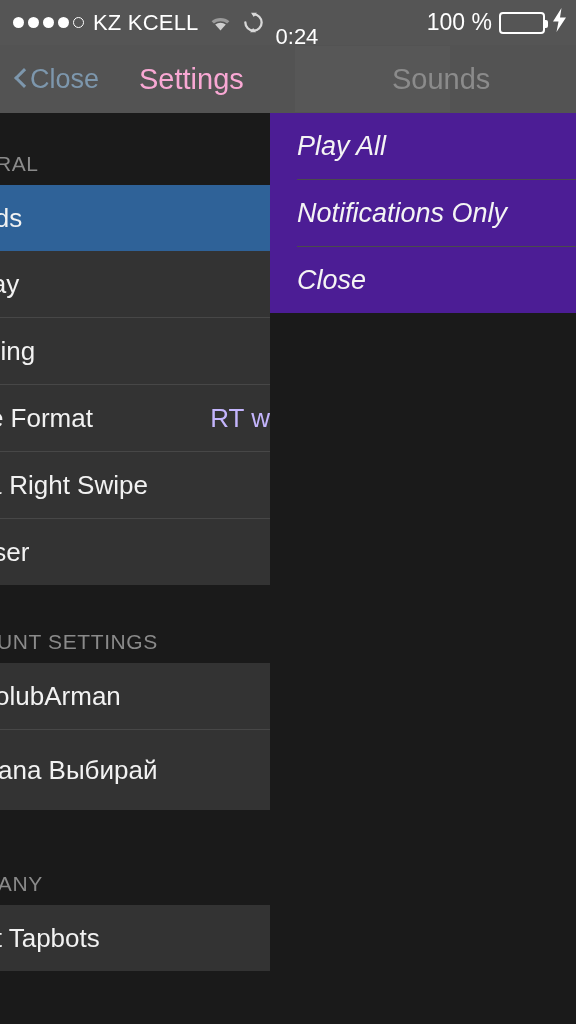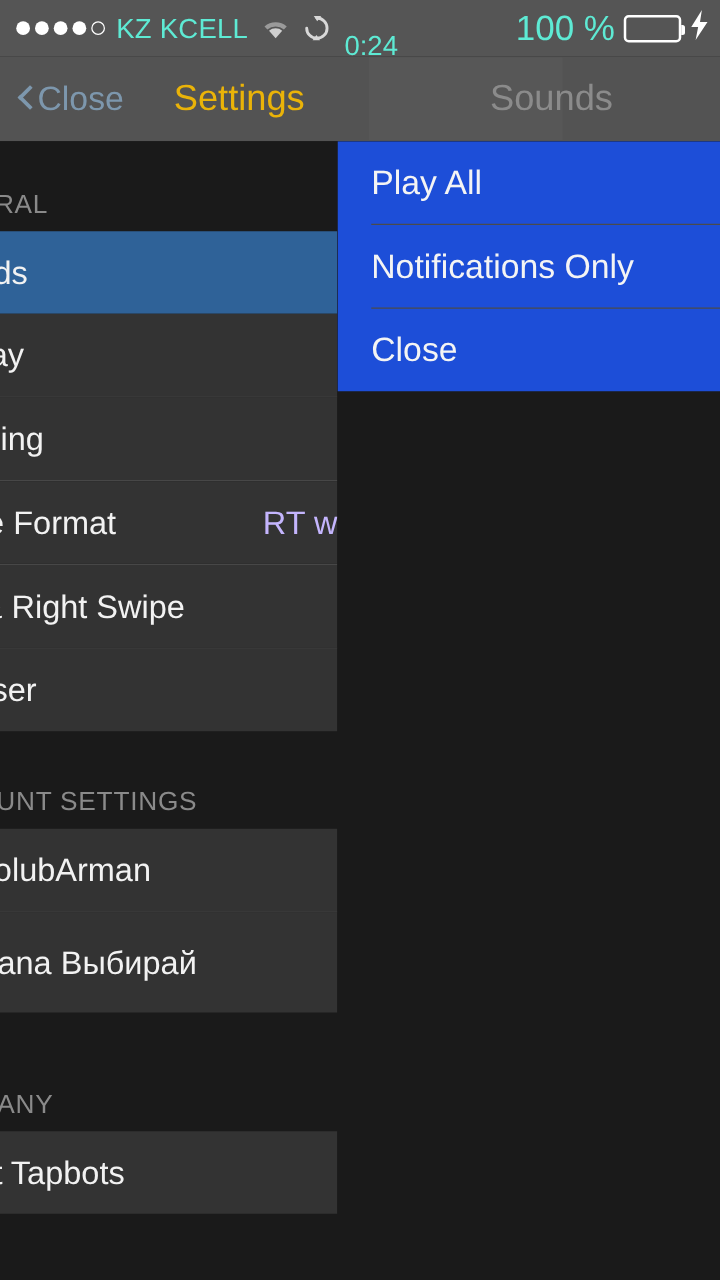--- a/index.html
+++ b/index.html
@@ -9,35 +9,35 @@
     font-family:"Liberation Sans", sans-serif;
     overflow:hidden;
   }
   #screen{ position:relative; width:576px; height:1024px; overflow:hidden; }
 
   
   #statusbar{
     position:absolute; left:0; top:0; width:576px; height:45px;
     background:#555555;
     display:flex; align-items:center;
-    color:#5eead4;
+    color:#ffffff;
     font-size:22px;
   }
   .sb-left{ display:flex; align-items:center; gap:9px; padding-left:13px; }
   .dots{ display:flex; align-items:center; gap:4px; }
   .dot{ width:11px; height:11px; border-radius:50%; background:#ffffff; }
   .dot.hollow{ background:transparent; border:1.5px solid #ffffff; }
   .carrier{ letter-spacing:0.2px; font-size:22px; }
   .sb-icon{ display:flex; align-items:center; }
   .time{ font-size:22px; margin-left:2px;margin-top:28px; }
   .sb-right{
     margin-left:auto; display:flex; align-items:center; gap:7px;
     padding-right:9px;
   }
-  .batt-pct{ font-size:28px; }
+  .batt-pct{ font-size:23px; }
   .battery{
     position:relative; width:46px; height:22px;
     border:2px solid #ffffff; border-radius:4px; padding:2px;
   }
   .battery .fill{ width:100%; height:100%; background:#4ed45f; border-radius:1px; }
   .battery:after{
     content:""; position:absolute; right:-5px; top:6px;
     width:3px; height:8px; background:#ffffff; border-radius:0 2px 2px 0;
   }
 
@@ -62,21 +62,21 @@
   }
   .chevron:before{
     content:""; position:absolute; left:3px; top:3px;
     width:11px; height:11px;
     border-left:3.5px solid #7d97ad; border-bottom:3.5px solid #7d97ad;
     transform:rotate(45deg);
   }
   #nav-title{
     position:absolute; left:139px; top:0; height:68px;
     display:flex; align-items:center;
-    color:#eab308; font-size:29px;
+    color:#f9a8d4; font-size:29px;
   }
   #nav-title-right{
     position:absolute; left:392px; top:0; height:68px;
     display:flex; align-items:center;
     color:#8b8b8b; font-size:29px;
   }
 
   
   #left-panel{
     position:absolute; left:0; top:113px; width:270px; height:911px;
@@ -99,21 +99,21 @@
     margin-left:auto; color:#c4b5fd; font-size:26px;
     white-space:nowrap; padding-right:0;
   }
   .sep{ height:1px; background:#474747; margin-left:0; }
 
   
   #right-panel{
     position:absolute; left:270px; top:113px; width:306px; height:911px;
     background:#1a1a1a; overflow:hidden;
   }
-  #right-list{ background:#1d4ed8; }
+  #right-list{ background:#4c1d95;font-style:italic; }
   .r-row{
     height:66px; display:flex; align-items:center;
     padding-left:27px;
     color:#f4f4f4; font-size:27px;
     white-space:nowrap;
   }
   .r-sep{ height:1px; background:#4b4b4b; margin-left:27px; }
 
   
   .shift{ margin-left:-66px; }

